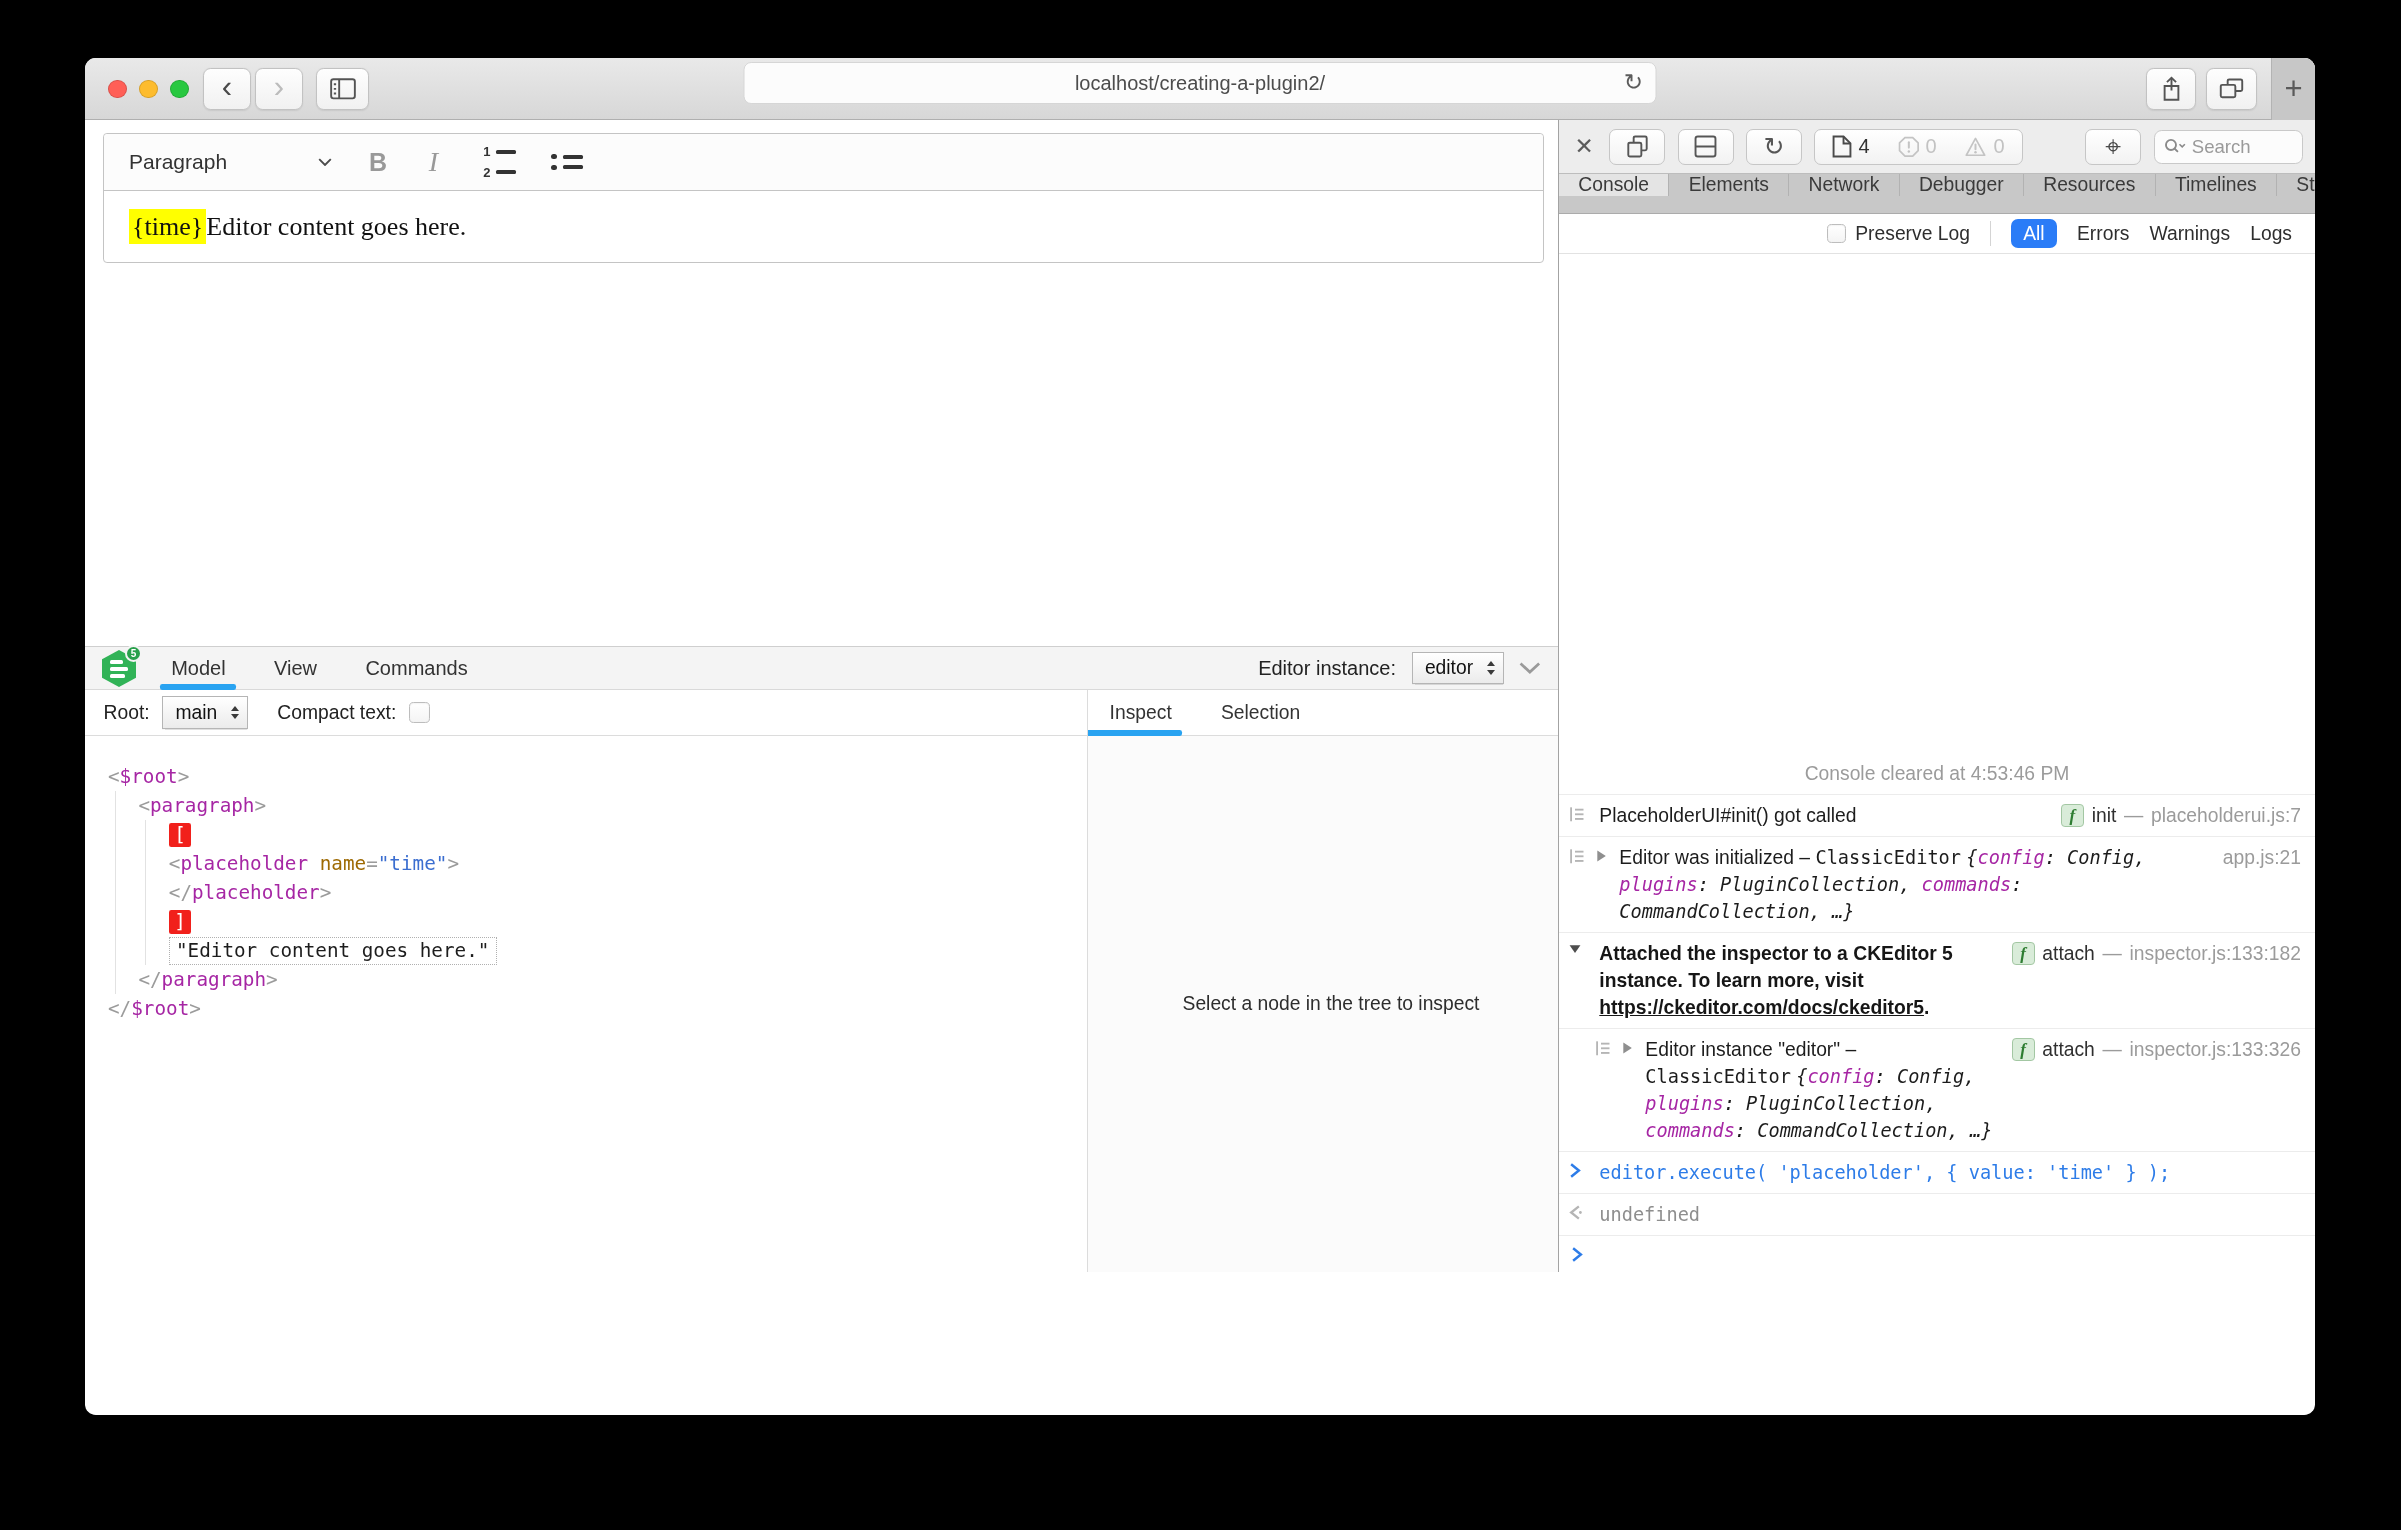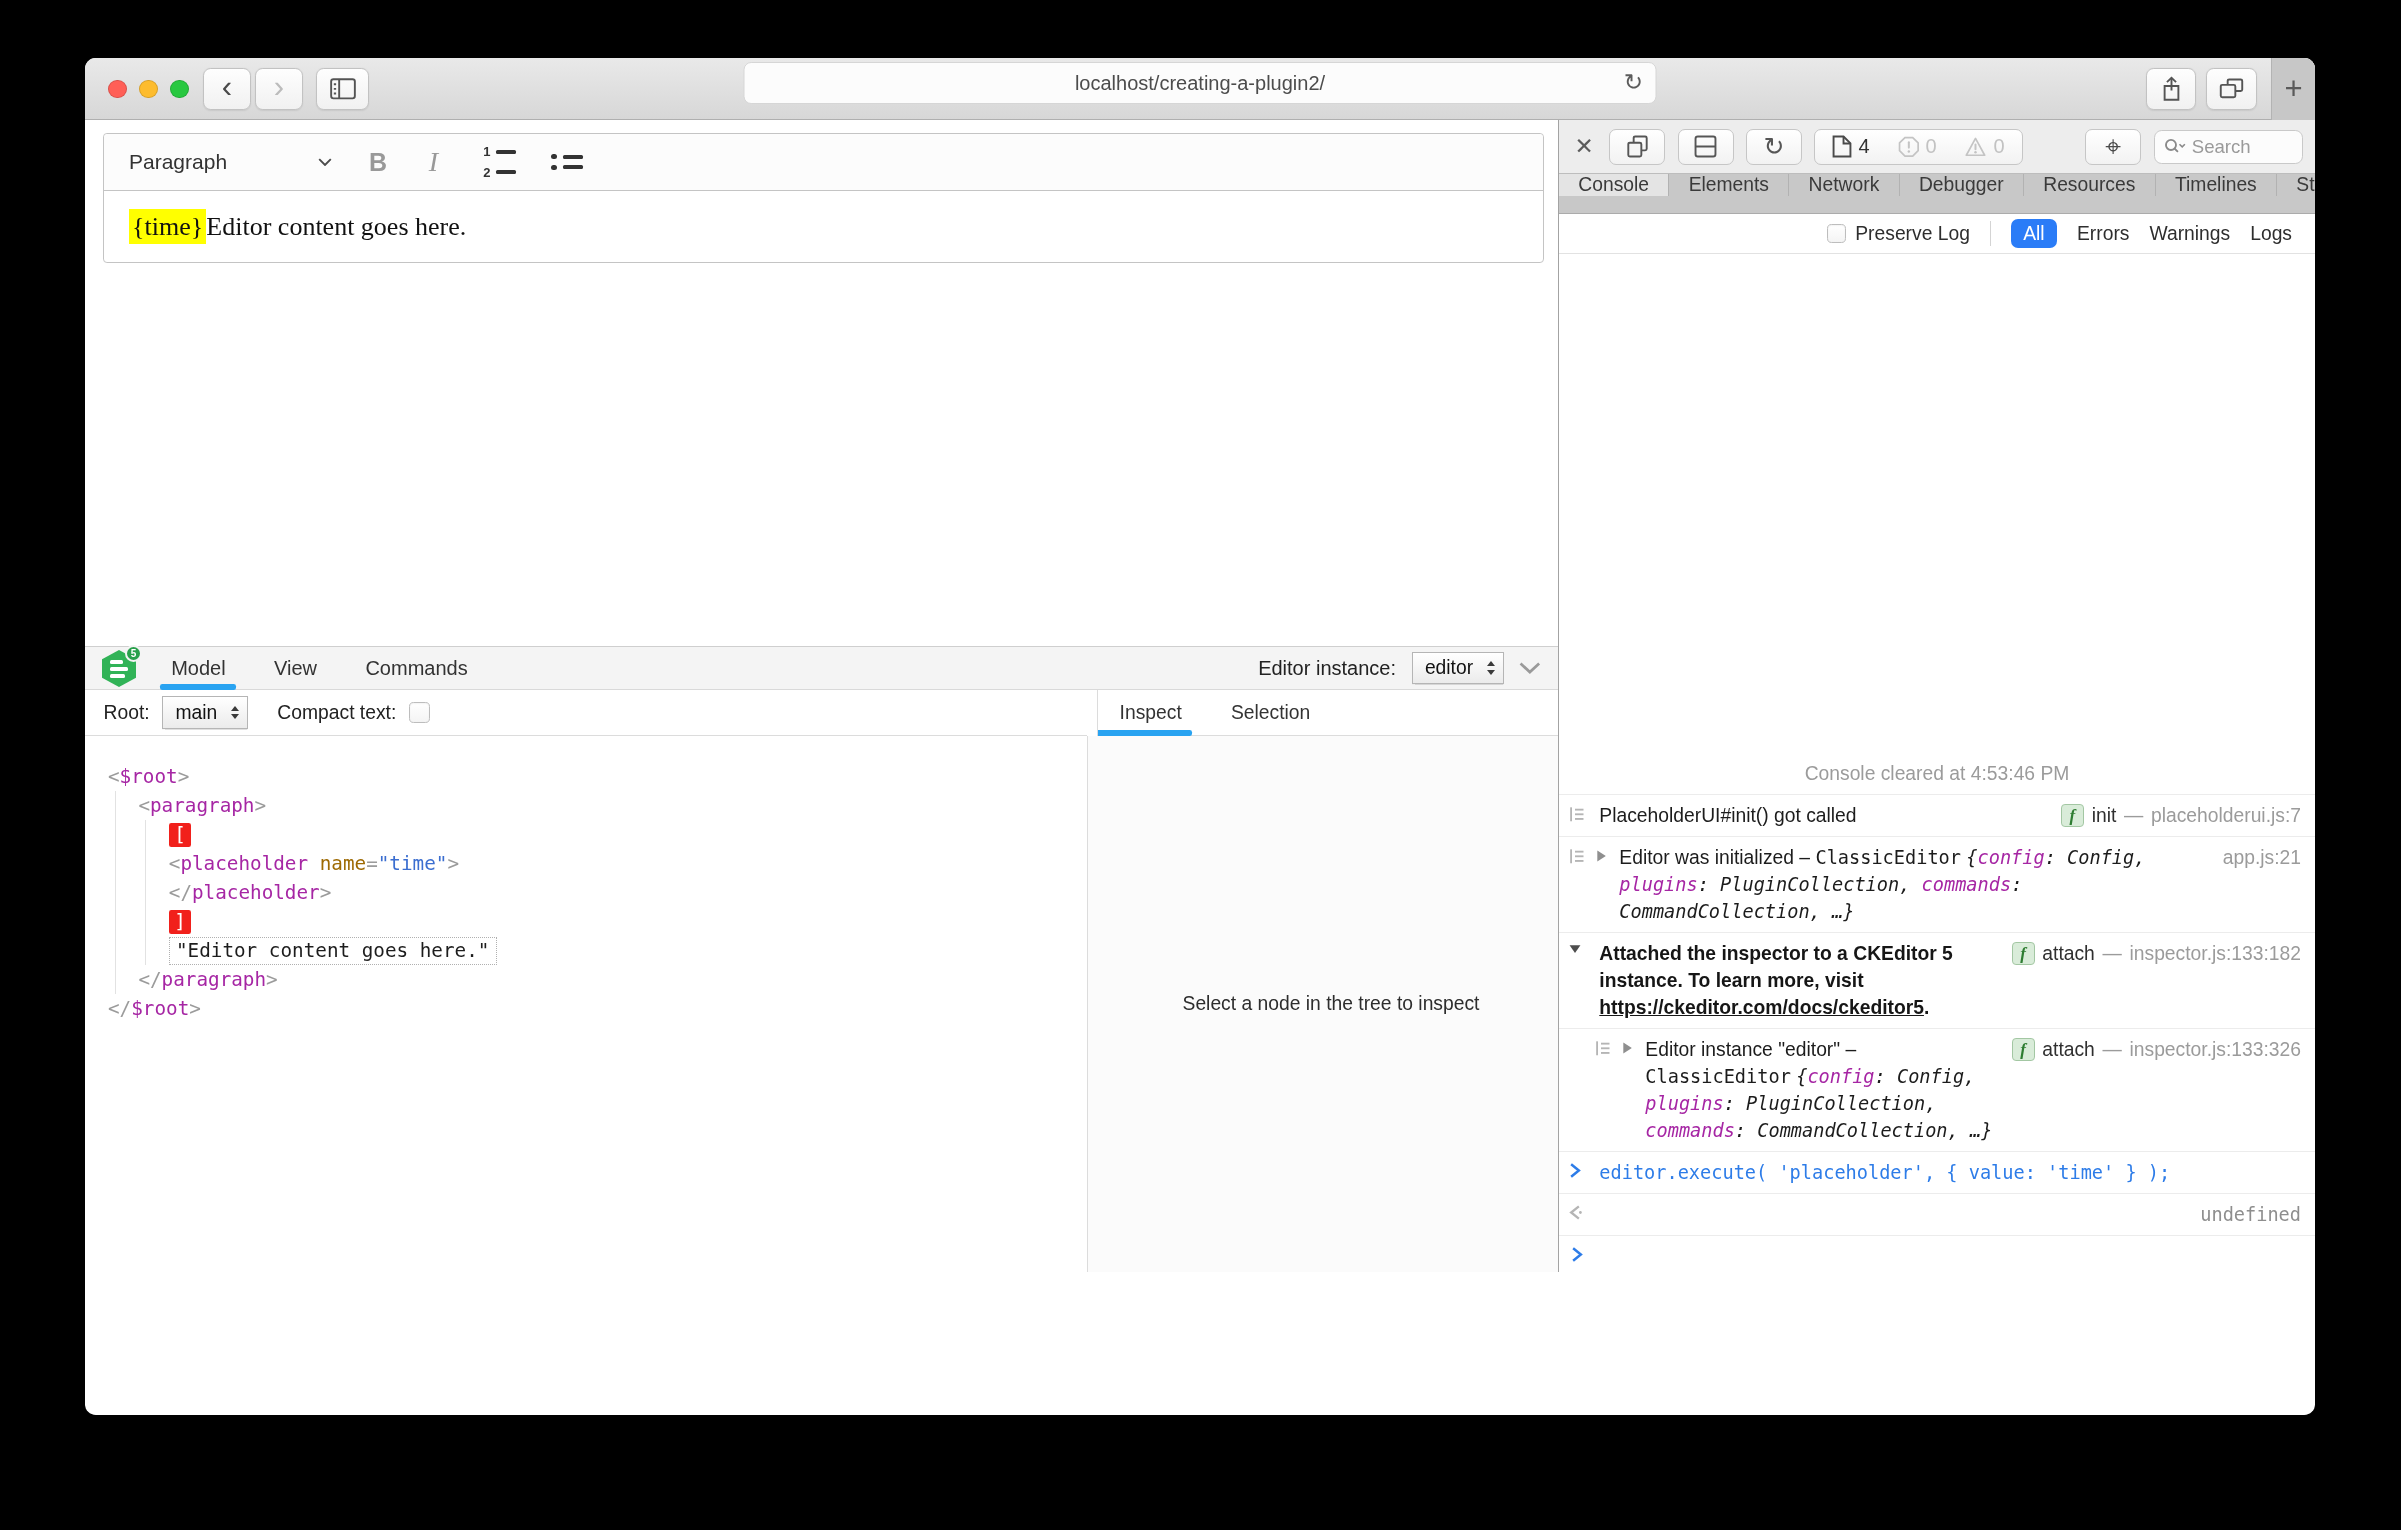--- a/index.html
+++ b/index.html
@@ -62,21 +62,21 @@
   .insp-right { margin-left:auto; display:flex; align-items:center; gap:15.5px; padding-right:17px; font-size:20px; color:#222; }
   .mac-select { display:inline-flex; align-items:center; height:32.5px; padding:0 7.7px 0 12.4px; border-radius:0;
                 background:linear-gradient(#fff,#ebebeb); border:0.8px solid #b5b5b5; box-shadow:0 0.8px 0.8px rgba(0,0,0,.12); font-size:19.3px; color:#111; }
   .updown { display:flex; flex-direction:column; gap:3.1px; margin-left:14px; }
   .updown i { width:0; height:0; border-left:4.6px solid transparent; border-right:4.6px solid transparent; }
   .updown .up { border-bottom:5.4px solid #3a3a3a; }
   .updown .dn { border-top:5.4px solid #3a3a3a; }
 
   .insp-subrow { height:46px; flex:none; display:flex; }
   .sub-left { width:1002px; display:flex; align-items:center; gap:12.4px; padding-left:18.6px; border-bottom:0.8px solid #dcdcdc; font-size:19.3px; color:#222; }
-  .sub-right { flex:1; position:relative; display:flex; align-items:center; border-left:0.8px solid #dcdcdc; border-bottom:0.8px solid #dcdcdc; padding-left:17px;margin-left:10px; }
+  .sub-right { flex:1; position:relative; display:flex; align-items:center; border-left:0.8px solid #dcdcdc; border-bottom:0.8px solid #dcdcdc; padding-left:17px; }
   .stab { position:relative; font-size:19.3px; color:#333; margin-right:40px; padding:0 4.6px; }
   .inspect-underline { position:absolute; left:0; bottom:-0.8px; width:94px; height:5.4px; background:#29a3f1; border-radius:0 2.3px 2.3px 0; }
   .checkbox { width:21px; height:21px; border-radius:4.6px; border:0.8px solid #bdbdbd; background:linear-gradient(#fff,#f4f4f4); box-shadow:inset 0 0.8px 1.5px rgba(0,0,0,.06); }
 
   .insp-content { flex:1; display:flex; min-height:0; }
   .tree-panel { width:1002px; background:#fff; padding:26px 0 0 23px; font-family:"DejaVu Sans Mono",monospace; font-size:19.3px; line-height:29px; overflow:hidden; }
   .tindent { margin-left:7px; border-left:0.8px solid #e2e2e2; padding-left:22.4px; }
   .tag { color:#a626a4; }
   .brk { color:#9b9b9b; }
   .attr { color:#9e6a03; }
@@ -124,21 +124,21 @@
   .badge { width:23px; height:23px; border-radius:3.9px; background:#d9ecd9; border:0.8px solid #a3c7a3; color:#2e7d32;
            font-family:"Liberation Serif",serif; font-style:italic; font-weight:700; font-size:17px;
            display:flex; align-items:center; justify-content:center; flex:none; }
   .fn { color:#2f2f2f; }
   .mono { font-family:"DejaVu Sans Mono",monospace; font-size:18.6px; }
   .it { font-style:italic; }
   .key { color:#a626a4; }
   .boldmsg { font-weight:700; color:#161616; }
   .clink { font-weight:700; color:#161616; text-decoration:underline; }
   .blue { color:#2d7ce8; }
-  .gray { color:#8e8e8e;text-align:right; }
+  .gray { color:#8e8e8e; }
   .prompt-row { border-top:0.8px solid #ececec; height:37px; display:flex; align-items:center; padding-left:10.8px; }
 
   svg { display:block; }
 </style>
 </head>
 <body>
 
 <div class="window">
 
   <div class="titlebar">

